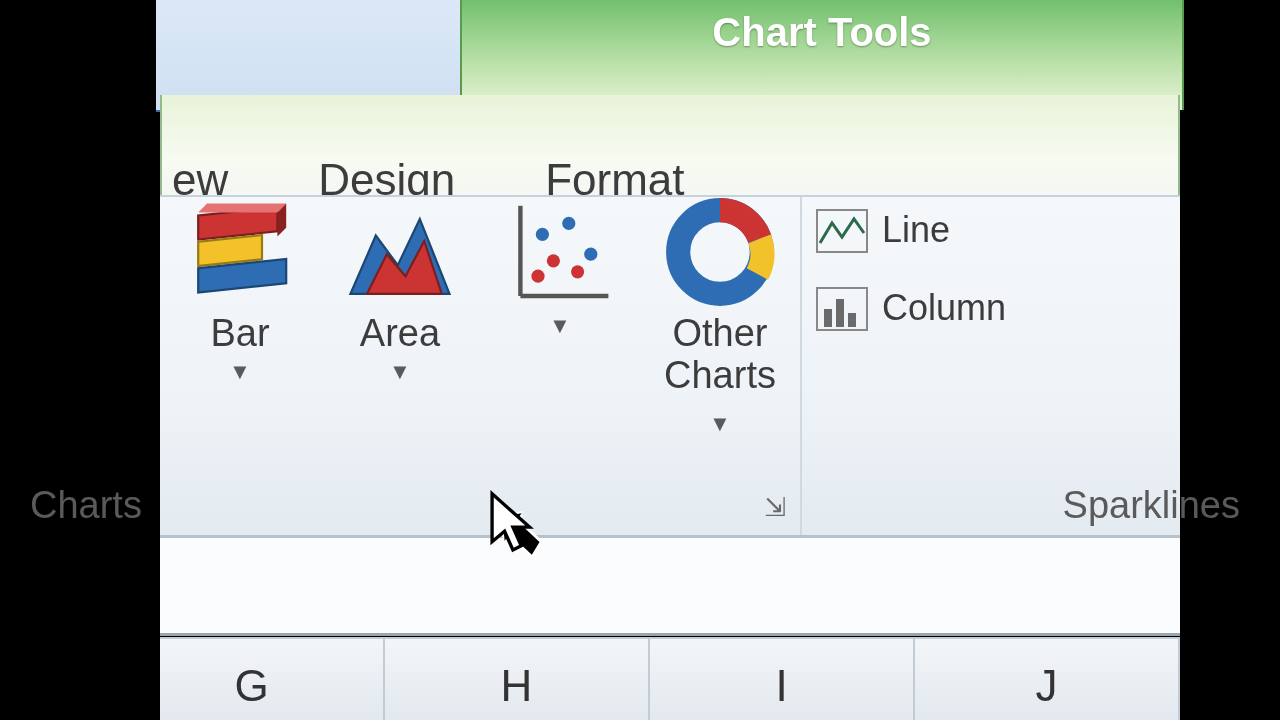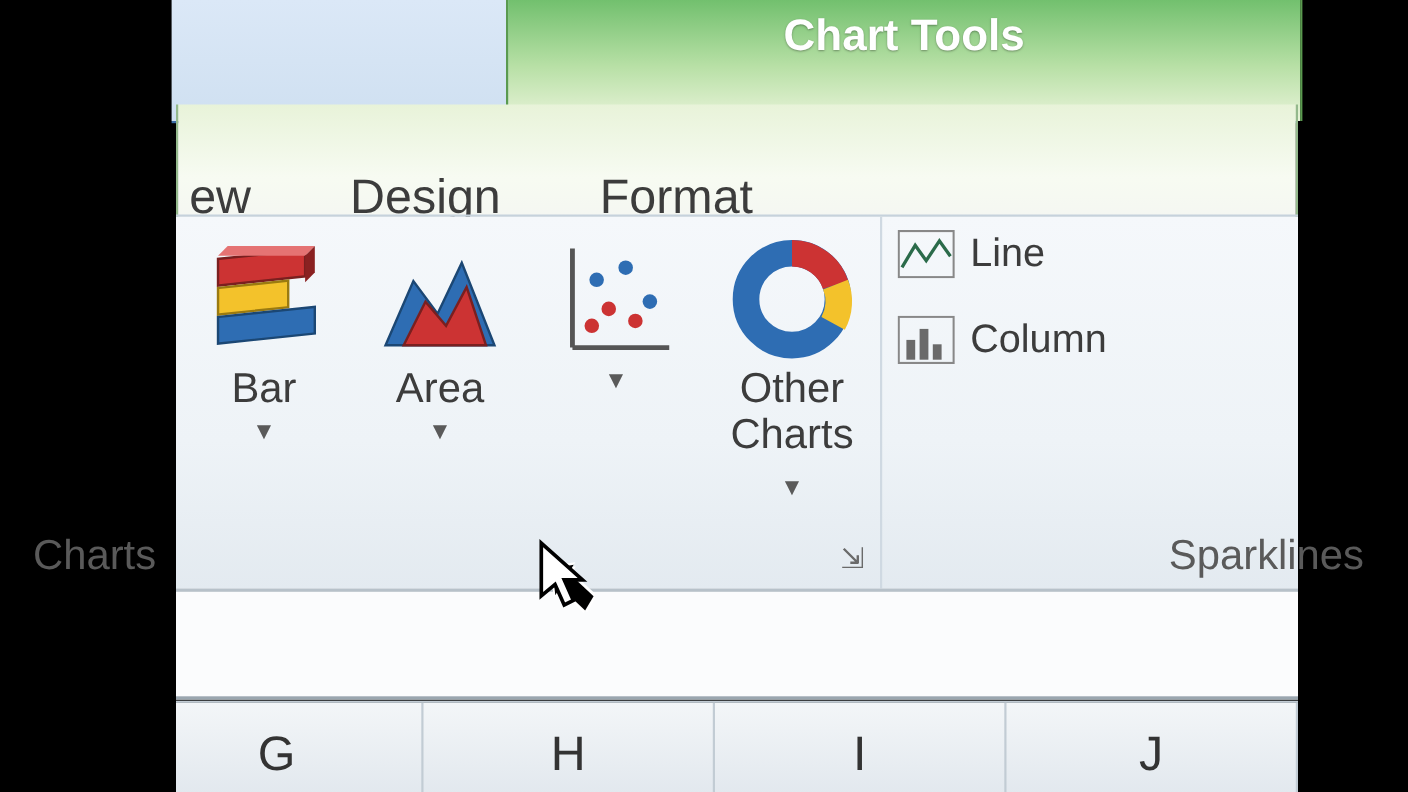--- a/index.html
+++ b/index.html
@@ -15,21 +15,21 @@
   .tabs { position:absolute; left:0; top:95px; width:1020px; height:110px; display:flex; align-items:flex-end;
           gap:90px; padding-left:110px; background:linear-gradient(to bottom,#e8f3d9 0%, #f7fbf2 60%, #f4f6f2 100%);
           border-left:2px solid #94b98c; border-right:2px solid #94b98c; box-sizing:border-box;}
   .tabs span { font-size:44px; color:#3c3c3c; }
   .tabs .cut { margin-left:-100px;}
   .ribbon { position:absolute; left:0; top:195px; width:1020px; height:340px;
             background:linear-gradient(to bottom,#f5f8fb 0%, #eef3f7 60%, #e3eaf0 100%);
             border-top:2px solid #c6d2dc; border-bottom:2px solid #9aa6af; display:flex;}
   .grp-charts { flex:0 0 640px; border-right:2px solid #cfd9e2; position:relative; }
   .grp-spark  { flex:1; position:relative; padding:12px 0 0 10px;}
-  .chart-buttons { display:flex; justify-content:space-around; padding-top:20px; }
+  .chart-buttons { display:flex; justify-content:space-around; padding-top:0; }
   .chart-btn { width:150px; text-align:center; font-size:38px; color:#3c3c3c; cursor:default;}
   .chart-btn .ico { width:110px; height:110px; margin:0 auto 6px; }
   .chart-btn .lbl { line-height:1.1; }
   .chart-btn .caret { font-size:22px; color:#5a5a5a; display:block; margin-top:4px;}
   .grp-charts .grp-name { position:absolute; left:-130px; bottom:10px; width:100%; 
                           font-size:38px; color:#5a5a5a;}
   .grp-charts .launcher { position:absolute; right:14px; bottom:14px; font-size:26px; color:#6a6a6a; }
   .spark-item { display:flex; gap:14px; font-size:36px; color:#3c3c3c;
                 height:78px; padding-left:4px; cursor:default;}
   .spark-item .ico { width:52px; height:44px; }

